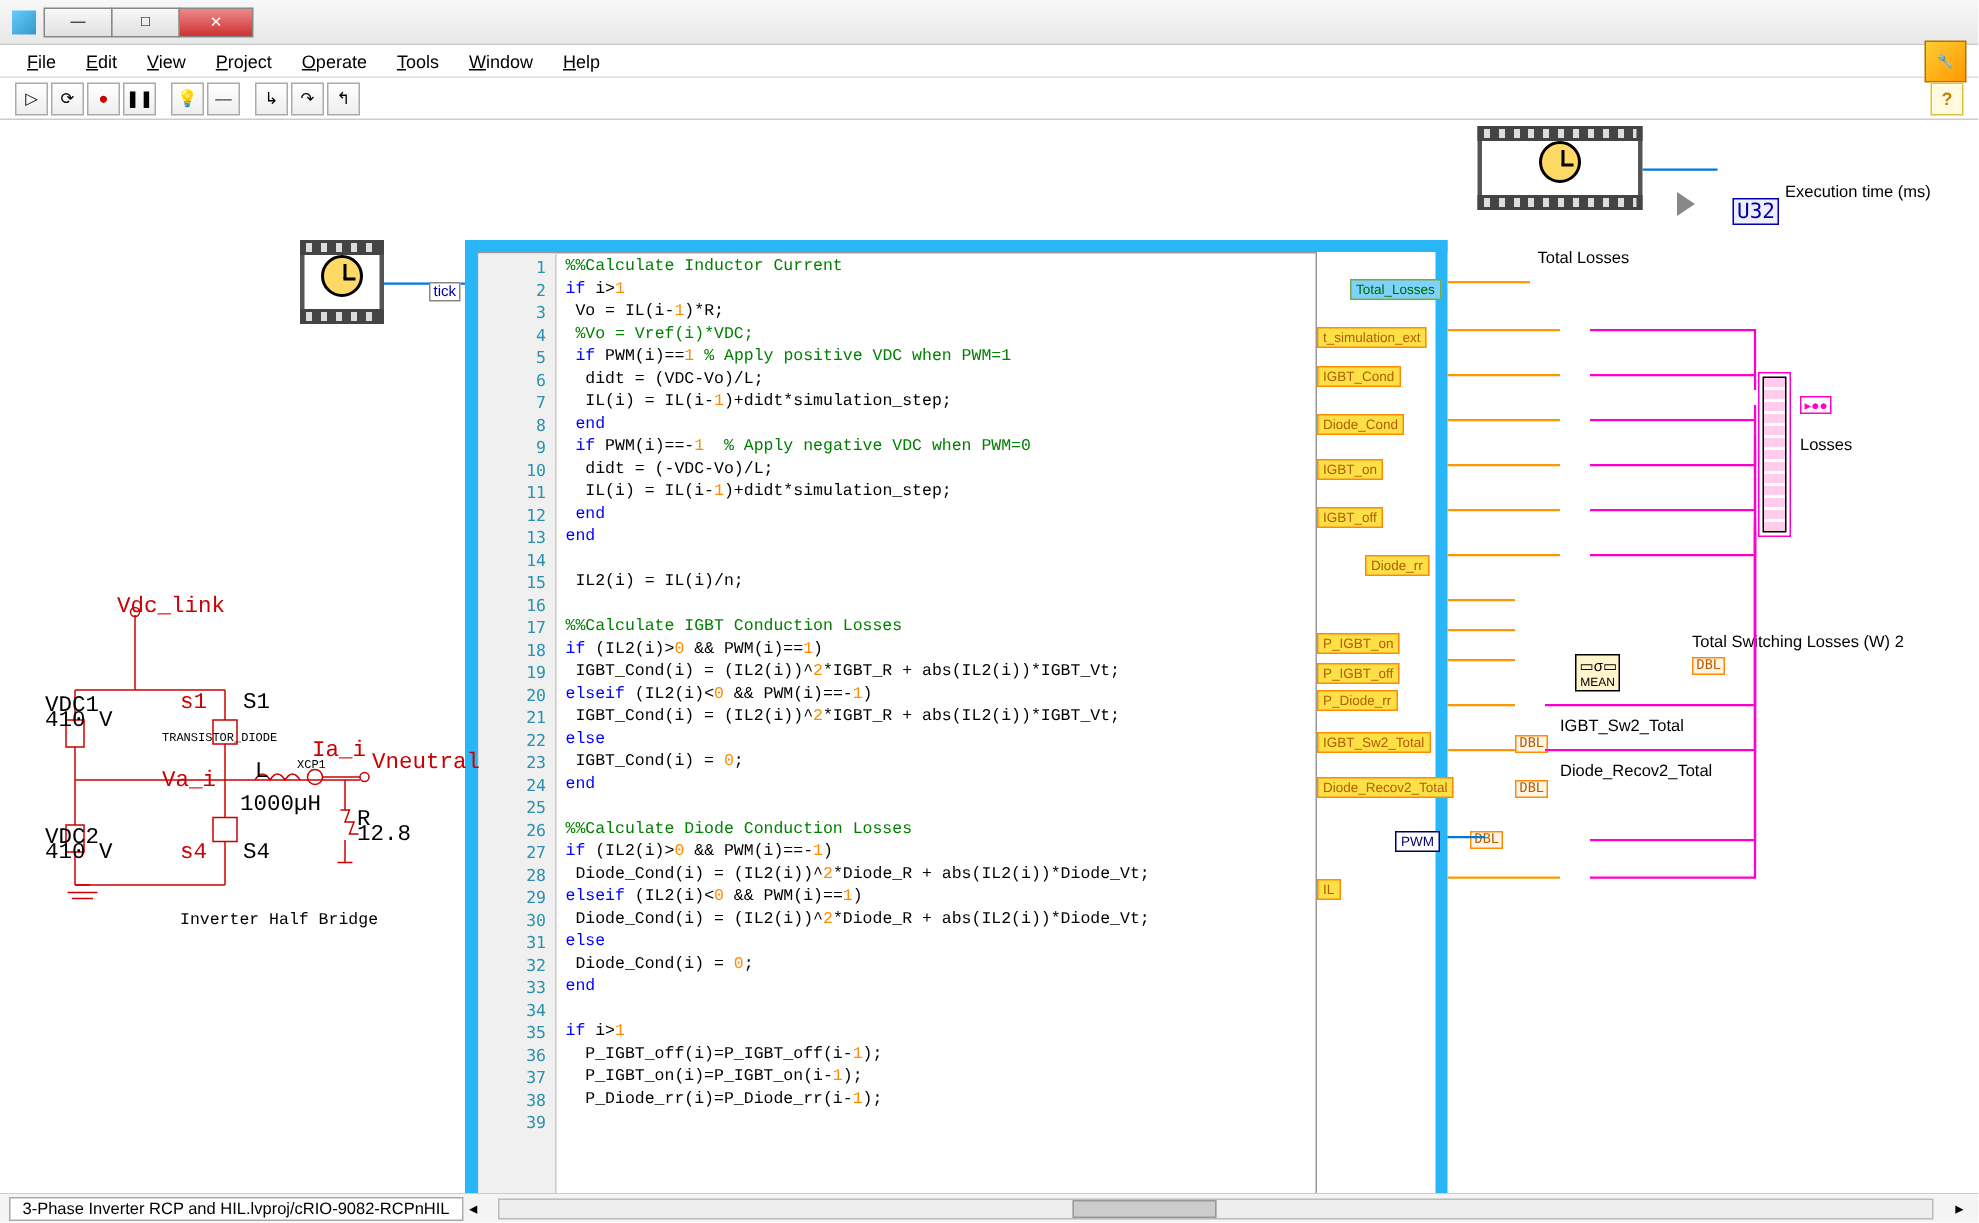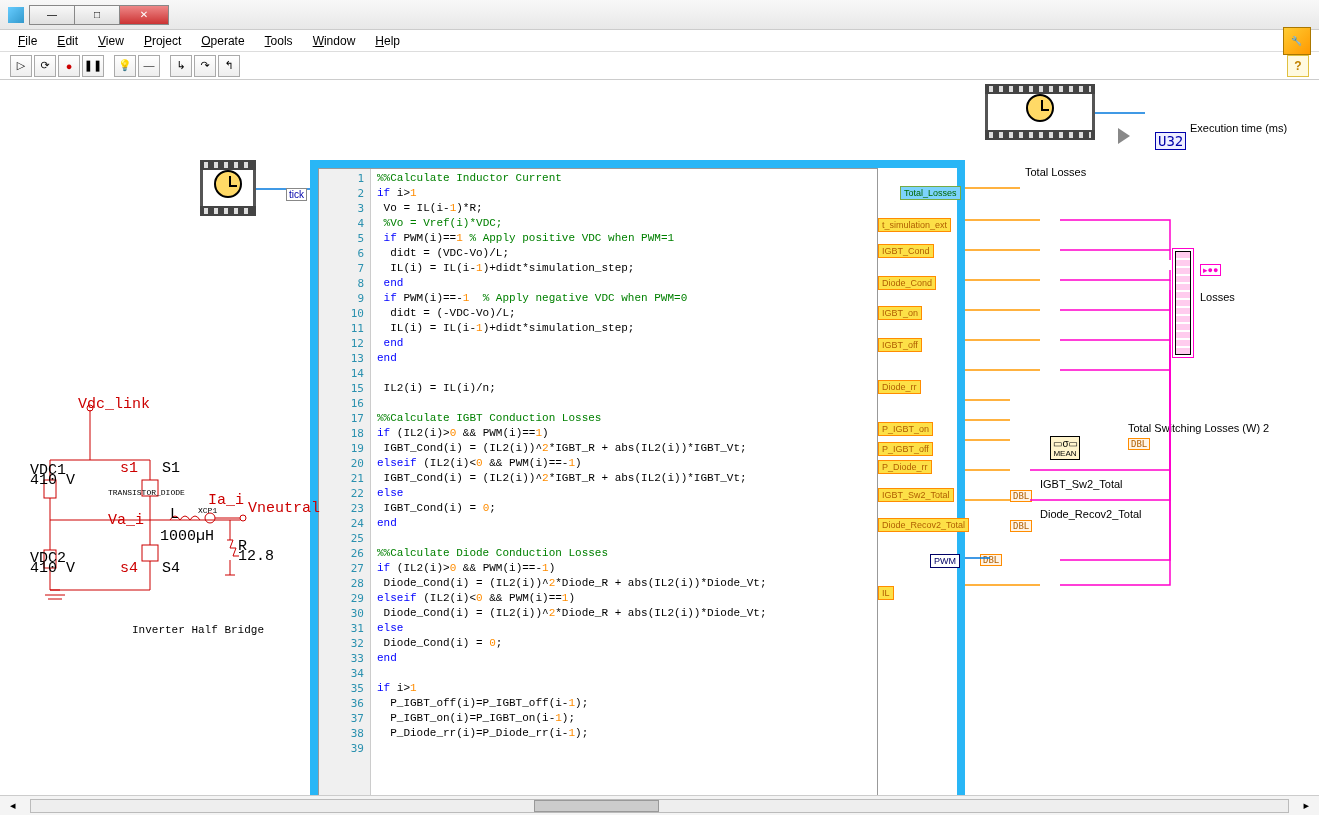--- a/index.html
+++ b/index.html
@@ -220,21 +220,21 @@
       </div>
       <div class="node" style="left: 878px; top: 196px;">
         <span class="term orange">Diode_Cond</span>
       </div>
       <div class="node" style="left: 878px; top: 226px;">
         <span class="term orange">IGBT_on</span>
       </div>
       <div class="node" style="left: 878px; top: 258px;">
         <span class="term orange">IGBT_off</span>
       </div>
-      <div class="node" style="left: 878px; top: 290px; margin-top: 10px;">
+      <div class="node" style="left: 910px; top: 290px;">
         <span class="term orange">Diode_rr</span>
       </div>
       <div class="node" style="left: 878px; top: 342px;">
         <span class="term orange">P_IGBT_on</span>
       </div>
       <div class="node" style="left: 878px; top: 362px;">
         <span class="term orange">P_IGBT_off</span>
       </div>
       <div class="node" style="left: 878px; top: 380px;">
         <span class="term orange">P_Diode_rr</span>
@@ -354,24 +354,25 @@
     <div class="lbl" style="left:78px; top:112px;">Va_i</div>
     <div class="lbl black" style="left:140px; top:106px;">L</div>
     <div class="lbl black" style="left:130px; top:128px;">1000µH</div>
     <div class="lbl black" style="left:168px; top:106px; font-size:8px;">XCP1</div>
     <div class="lbl" style="left:178px; top:92px;">Ia_i</div>
     <div class="lbl" style="left:218px; top:100px;">Vneutral</div>
     <div class="lbl black" style="left:208px; top:138px;">R</div>
     <div class="lbl black" style="left:208px; top:148px;">12.8</div>
     <div class="lbl" style="left:90px; top:160px;">s4</div>
     <div class="lbl black" style="left:132px; top:160px;">S4</div>
-    <div class="lbl black" style="left:90px; top:224px; font-size:11px;margin-left:12px;">Inverter Half Bridge</div>
+    <div class="lbl black" style="left:90px; top:208px; font-size:11px;">Inverter Half Bridge</div>
   </div>
 
 </div>
 
 <div class="statusbar">
+  <div class="tab">3-Phase Inverter RCP and HIL.lvproj/cRIO-9082-RCPnHIL</div>
   <span style="padding:0 4px;">◂</span>
   <div class="scroll">
       <div class="thumb"></div>
     </div>
   <span style="padding:0 4px;">▸</span>
 </div>
 
 </body></html>

